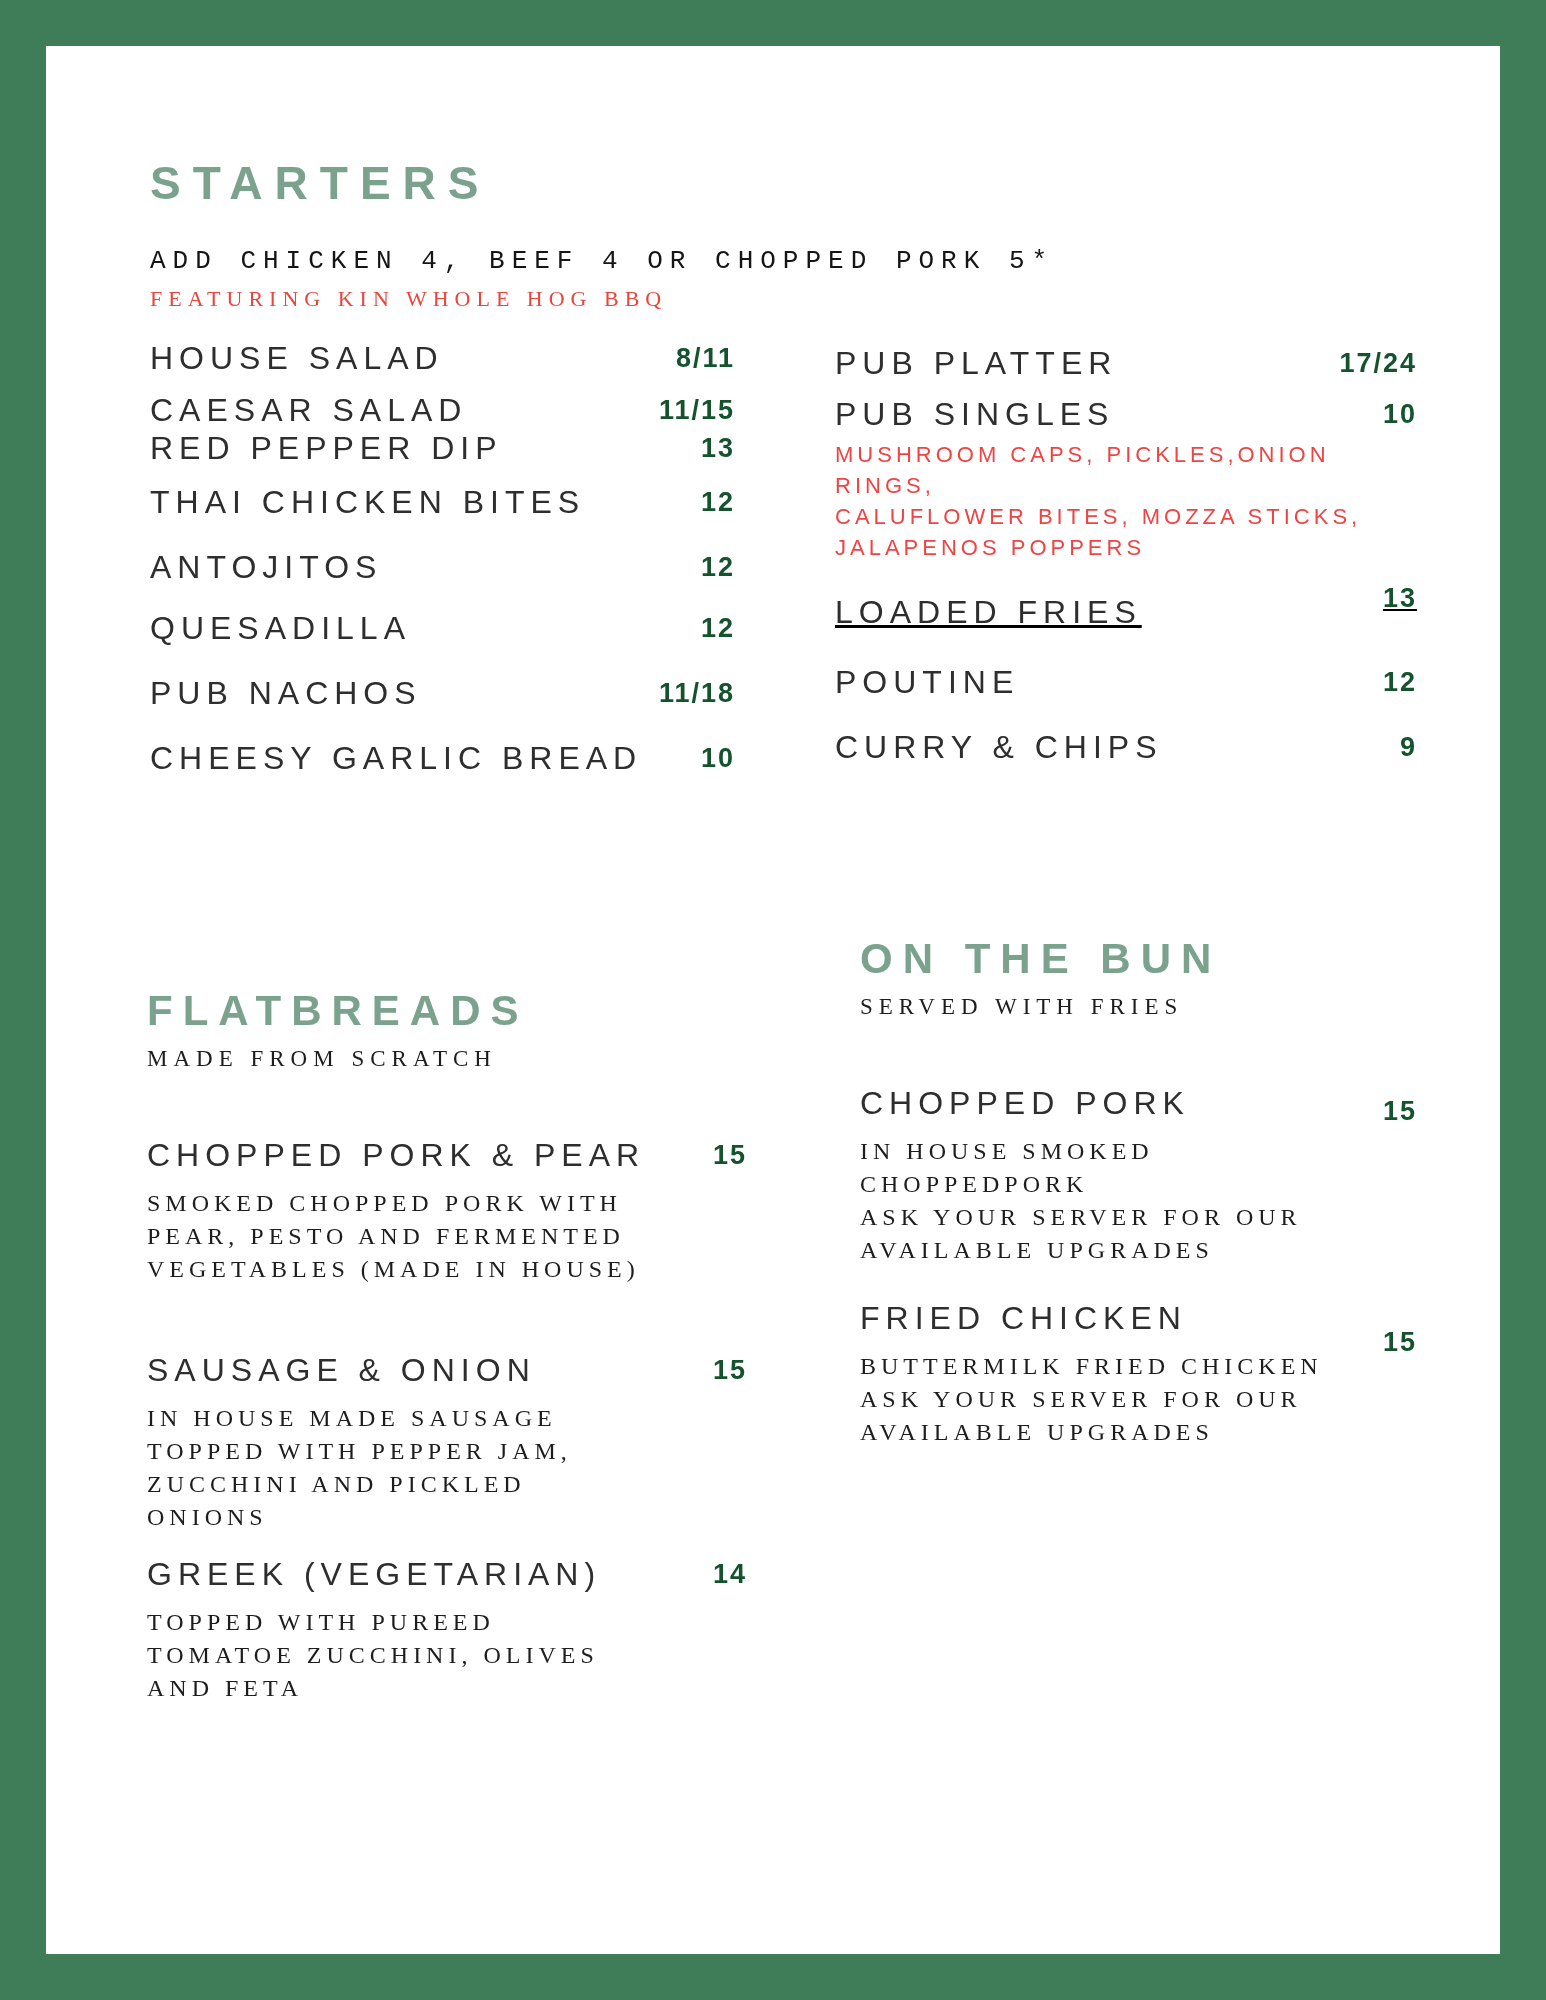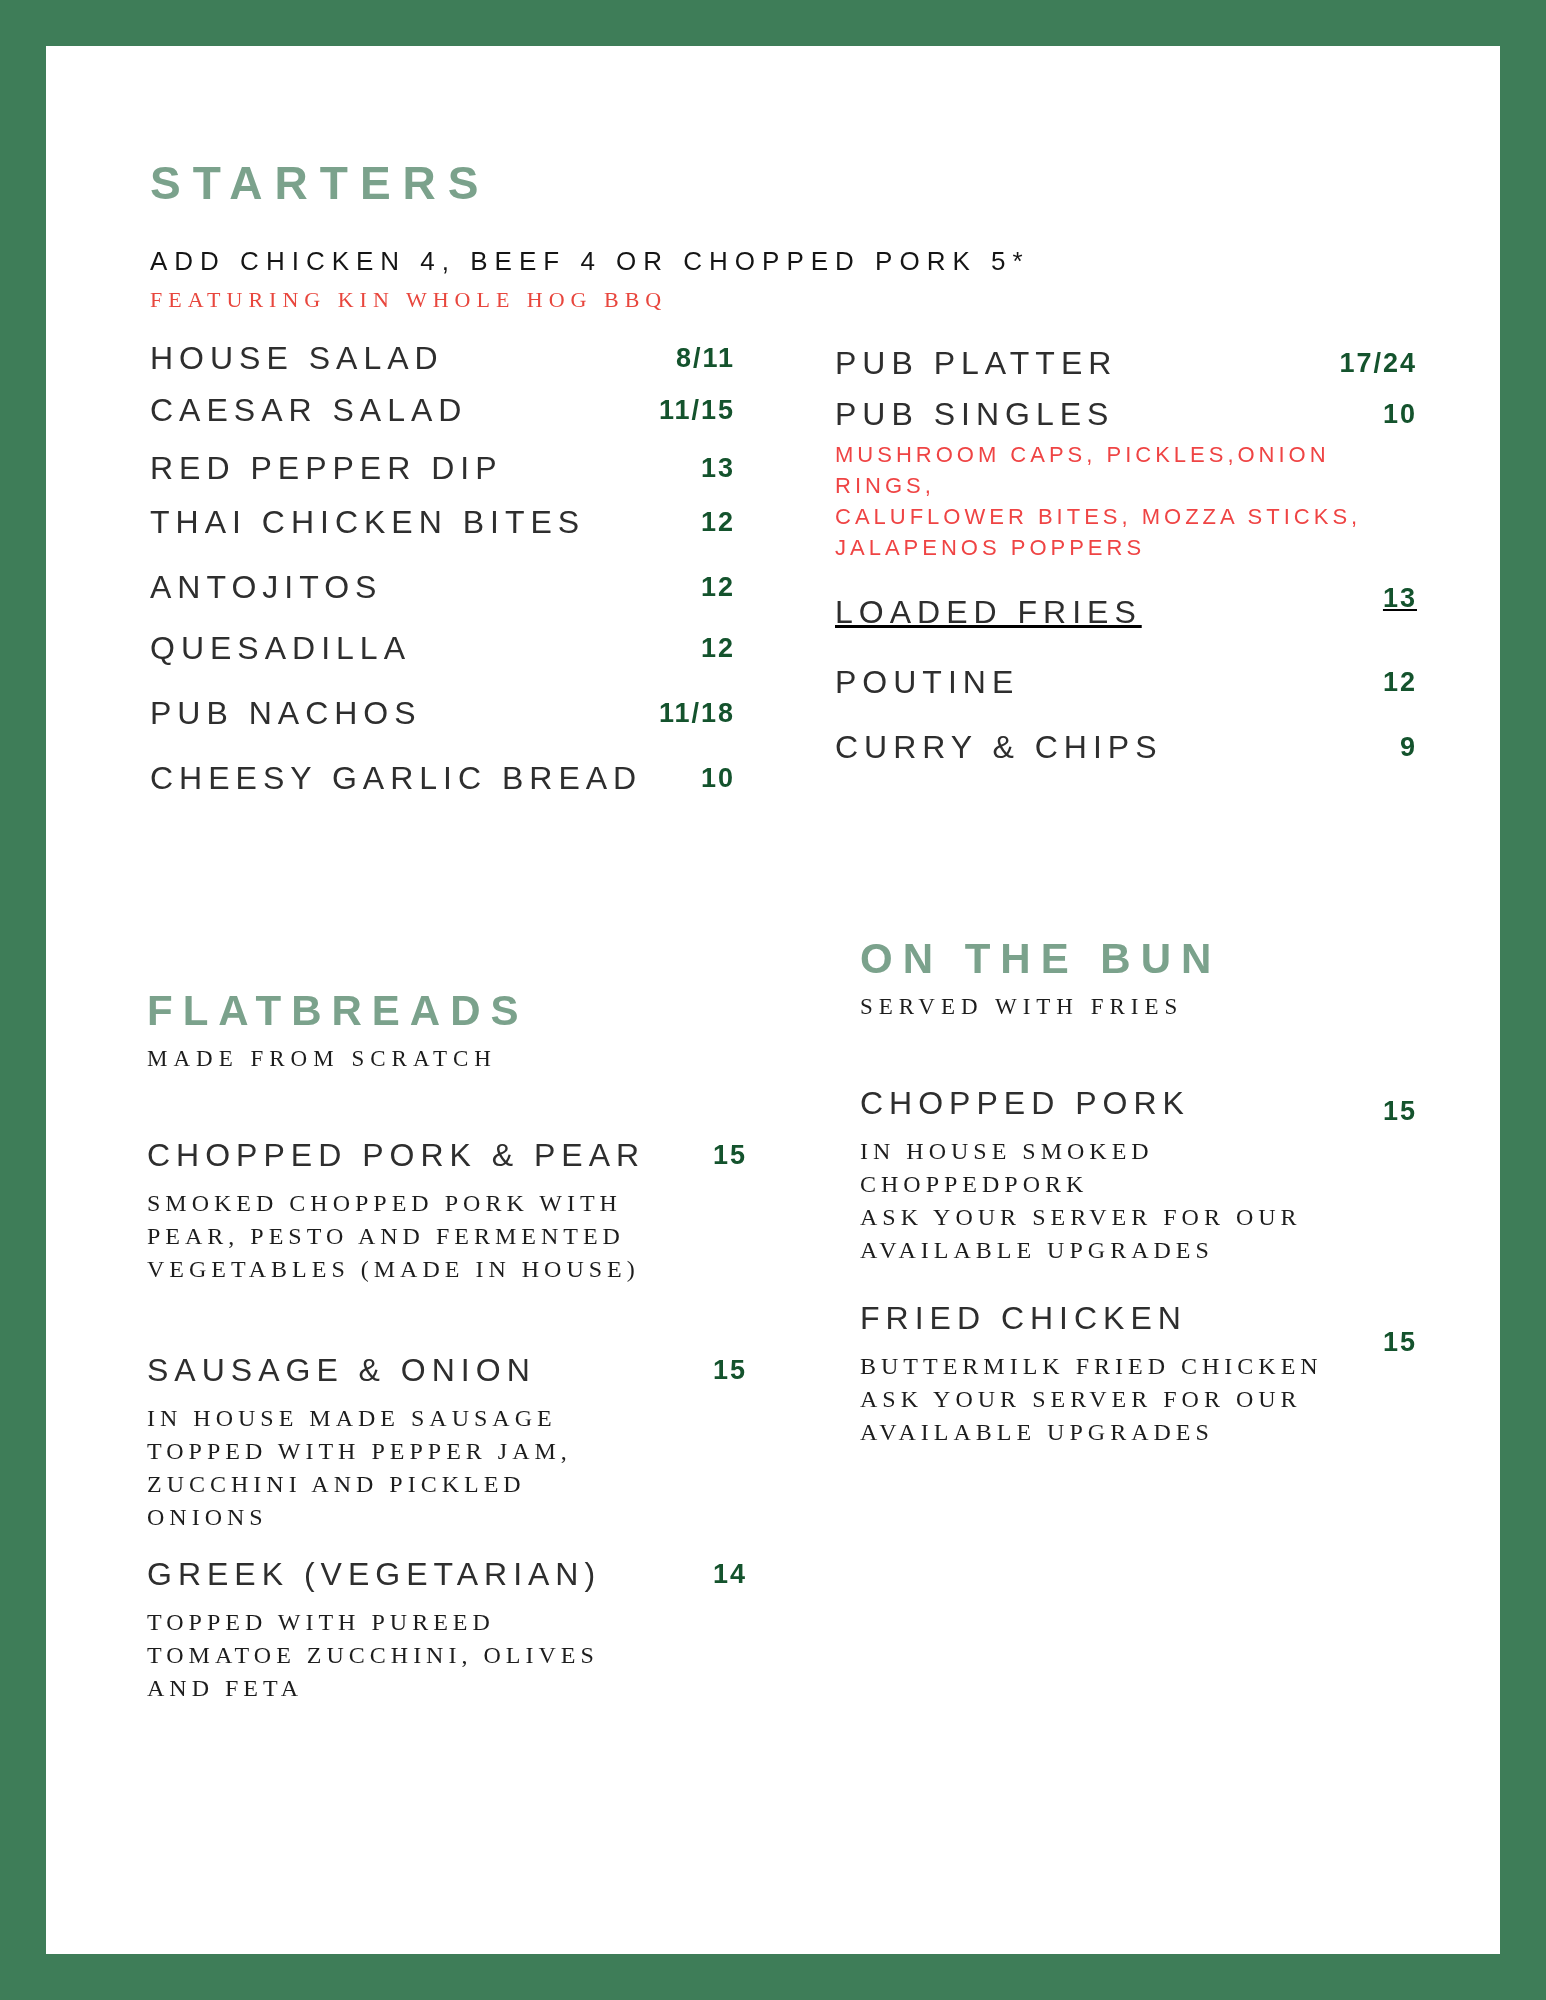--- a/index.html
+++ b/index.html
@@ -33,21 +33,21 @@
     font-family:"Liberation Serif", serif;
     font-size:23px;
     letter-spacing:6px;
     color:#1d1d1d;
     margin:14px 0 0 0;
   }
 
   
   .starters-head { position:absolute; left:150px; top:160px; width:1260px; }
   .addons-line {
-    font-family:Liberation Sans, sans-serif;
+    font-family:Liberation Mono, monospace;
     font-size:26px;
     letter-spacing:7px;
     color:#151515;
     margin:40px 0 0 0;
   }
   .featuring-line {
     font-family:"Liberation Serif", serif;
     font-size:22px;
     letter-spacing:6px;
     color:#e8463d;
@@ -75,21 +75,21 @@
   .item-price {
     font-size:27px;
     font-weight:700;
     letter-spacing:2px;
     color:#14532d;
     white-space:nowrap;
     padding-left:18px;
   }
   
   .col-starters-left .item-row:nth-child(1){margin-bottom:14px;}
-  .col-starters-left .item-row:nth-child(2){margin-bottom:20px;}
+  .col-starters-left .item-row:nth-child(2){margin-bottom:0;}
   .col-starters-left .item-row:nth-child(3){margin-bottom:16px;}
   .col-starters-left .item-row:nth-child(4){margin-bottom:27px;}
   .col-starters-left .item-row:nth-child(5){margin-bottom:23px;}
   .col-starters-left .item-row:nth-child(6){margin-bottom:27px;}
   .col-starters-left .item-row:nth-child(7){margin-bottom:27px;}
 
   .desc-sans {
     font-size:22px;
     letter-spacing:4px;
     line-height:31px;

